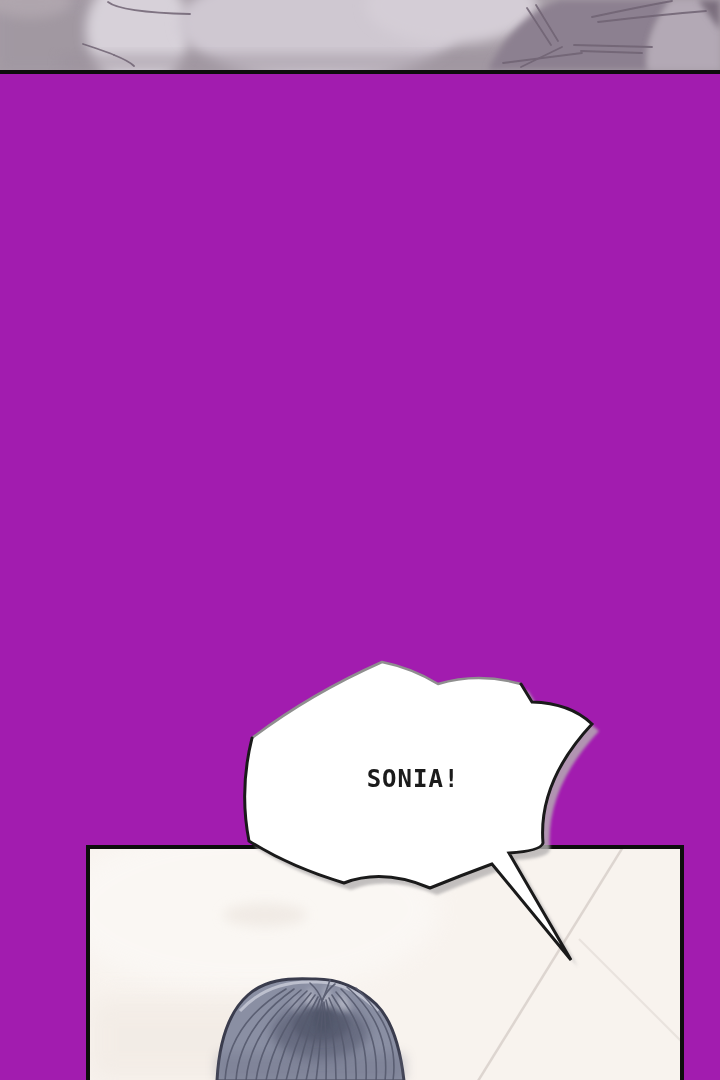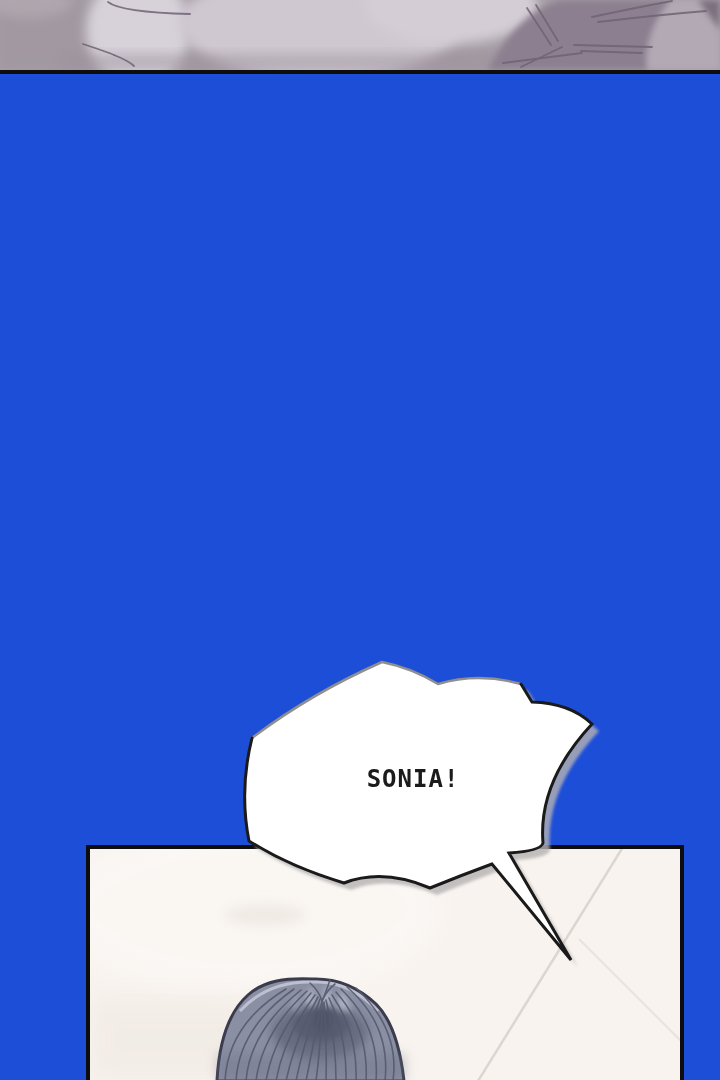--- a/index.html
+++ b/index.html
@@ -1,18 +1,18 @@
 <!DOCTYPE html>
 <html><head>
 <meta charset="utf-8">
 <style>
   html,body{margin:0;padding:0;background:#ffffff;}
   .page{
     position:relative;width:720px;height:1080px;overflow:hidden;
-    background:#1d4ed8;font-family:"DejaVu Sans",sans-serif;
+    background:#a21caf;font-family:"DejaVu Sans",sans-serif;
   }
   
   .panel-top{
     position:absolute;left:0;top:0;width:720px;height:74px;
     border-bottom:4px solid #0d0d0d;box-sizing:border-box;overflow:hidden;
   }
   .panel-top svg{display:block;width:720px;height:70px;}
   
   .panel-bottom{
     position:absolute;left:86px;top:845px;width:598px;height:235px;

